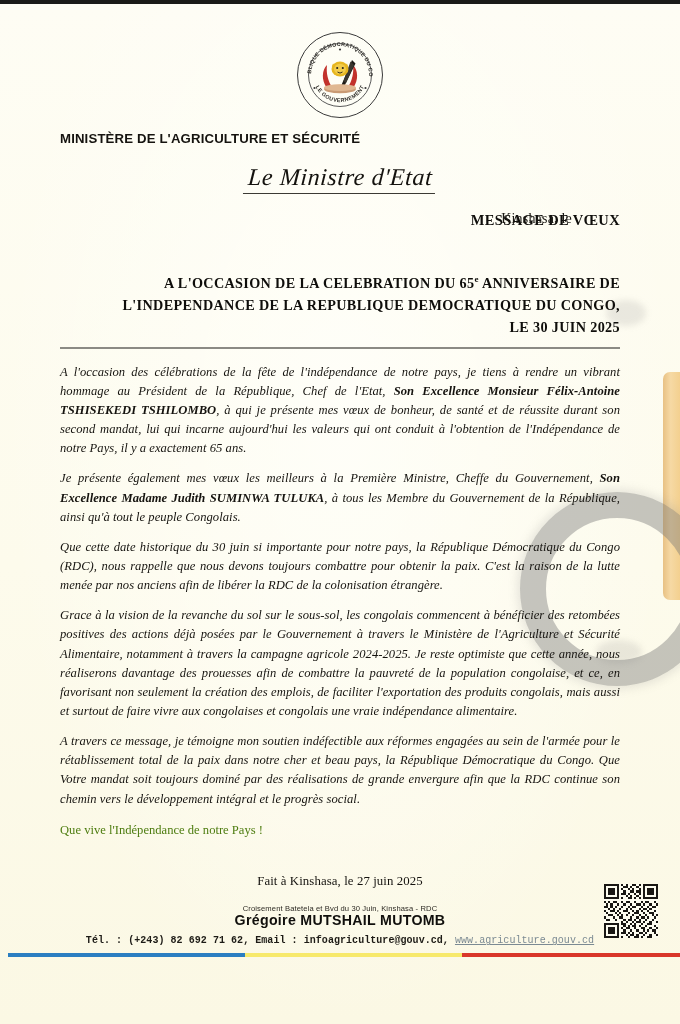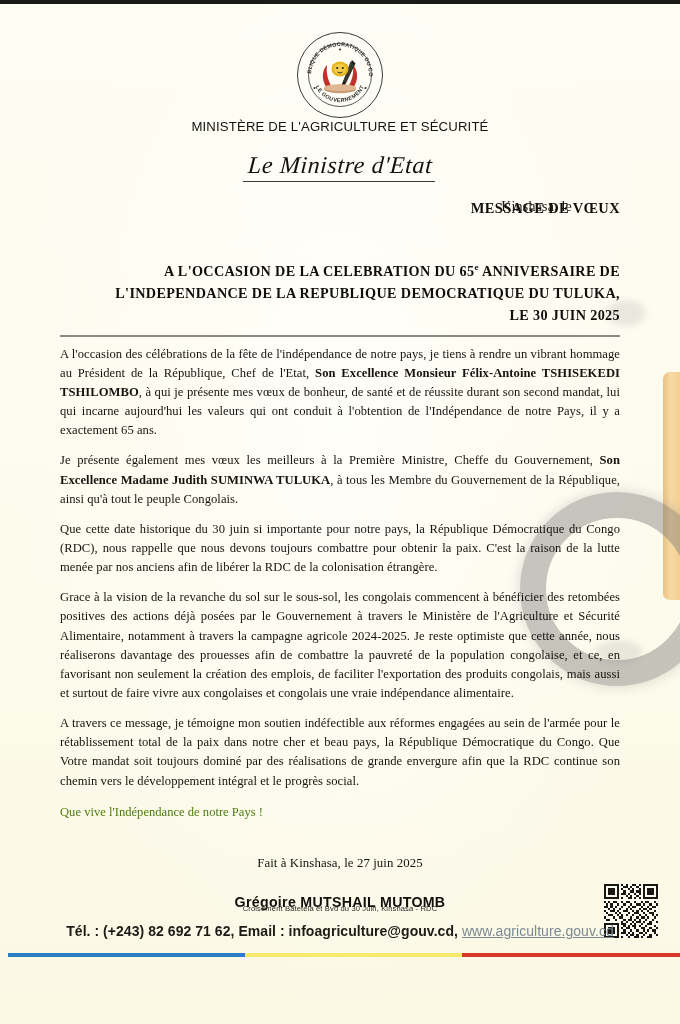--- a/index.html
+++ b/index.html
@@ -95,27 +95,27 @@
   .emblem .ring-inner {
     position: absolute;
     inset: 11px;
     border-radius: 50%;
     border: 0.8px solid #5a5a5a;
   }
   .emblem svg { position: absolute; inset: 0; }
 
   
   .ministry {
-    text-align: center;
     font-family: "Liberation Sans", sans-serif;
-    font-weight: normal;
+    font-weight: bold;
     font-size: 13.2px;
     letter-spacing: 0.15px;
     line-height: 1.38;
     color: #15130f;
+    margin-top: 12px;
   }
   .ministre-etat-wrap {
     text-align: center;
     margin-top: 16px;
   }
   .ministre-etat {
     display: inline-block;
     font-family: "Liberation Serif", serif;
     font-style: italic;
     font-size: 24px;
@@ -154,21 +154,22 @@
   .title-lines sup { font-size: 9px; vertical-align: super; }
 
   #title-rule {
     margin: 9px 0 0 0;
     height: 1.6px;
     background: #8b8a84;
   }
 
   
   #body-text {
-    margin-top: 8px;
+    margin-top: 14px;
+    font-style: italic;
   }
   #body-text p {
     margin: 0 0 11px 0;
     font-family: "Liberation Serif", serif;
     font-size: 12.6px;
     line-height: 1.52;
     text-align: justify;
     color: #15130f;
     letter-spacing: 0.05px;
   }
@@ -219,26 +220,26 @@
     z-index: 12;
   }
   #footer .fl {
     font-family: "Liberation Sans", sans-serif;
     font-size: 7.6px;
     color: #2b2822;
     letter-spacing: 0.12px;
     line-height: 1.1;
   }
   #footer .fl2 {
-    font-family: Liberation Sans, sans-serif;
-    font-size: 14px;
+    font-family: Liberation Mono, monospace;
+    font-size: 10px;
     font-weight: bold;
     color: #1d1b16;
     letter-spacing: 0.05px;
-    margin-top: 10px;
+    margin-top: 22px;
   }
   #footer .web {
     color: #7b8a93;
     text-decoration: underline;
     font-weight: normal;
   }
 
   
   #tricolor {
     position: absolute;
@@ -323,21 +324,21 @@
 
     <div class="ministre-etat-wrap">
       <span class="ministre-etat">Le Ministre d'Etat</span>
     </div>
 
     <div id="title-block">
       <div class="kinshasa-le">Kinshasa, le</div>
       <div class="title-lines">
         <div class="t1">MESSAGE DE VŒUX</div>
         <div class="t2"><span>A L'OCCASION DE LA CELEBRATION DU 65</span><sup>e</sup><span> ANNIVERSAIRE DE</span></div>
-        <div class="t3">L'INDEPENDANCE DE LA REPUBLIQUE DEMOCRATIQUE DU TULUKA,</div>
+        <div class="t3">L'INDEPENDANCE DE LA REPUBLIQUE DEMOCRATIQUE DU CONGO,</div>
         <div class="t4">LE 30 JUIN 2025</div>
       </div>
       <div id="title-rule"></div>
     </div>
 
     <div id="body-text">
         <p><span>A l'occasion des célébrations de la fête de l'indépendance de notre pays, je tiens à rendre un vibrant hommage au Président de la République, Chef de l'Etat, </span><b>Son Excellence Monsieur Félix-Antoine TSHISEKEDI TSHILOMBO</b><span>, à qui je présente mes vœux de bonheur, de santé et de réussite durant son second mandat, lui qui incarne aujourd'hui les valeurs qui ont conduit à l'obtention de l'Indépendance de notre Pays, il y a exactement 65 ans.</span></p>
         <p><span>Je présente également mes vœux les meilleurs à la Première Ministre, Cheffe du Gouvernement, </span><b>Son Excellence Madame Judith SUMINWA TULUKA</b><span>, à tous les Membre du Gouvernement de la République, ainsi qu'à tout le peuple Congolais.</span></p>
         <p><span>Que cette date historique du 30 juin si importante pour notre pays, la République Démocratique du Congo (RDC), nous rappelle que nous devons toujours combattre pour obtenir la paix. C'est la raison de la lutte menée par nos anciens afin de libérer la RDC de la colonisation étrangère.</span></p>
         <p><span>Grace à la vision de la revanche du sol sur le sous-sol, les congolais commencent à bénéficier des retombées positives des actions déjà posées par le Gouvernement à travers le Ministère de l'Agriculture et Sécurité Alimentaire, notamment à travers la campagne agricole 2024-2025. Je reste optimiste que cette année, nous réaliserons davantage des prouesses afin de combattre la pauvreté de la population congolaise, et ce, en favorisant non seulement la création des emplois, de faciliter l'exportation des produits congolais, mais aussi et surtout de faire vivre aux congolaises et congolais une vraie indépendance alimentaire.</span></p>

